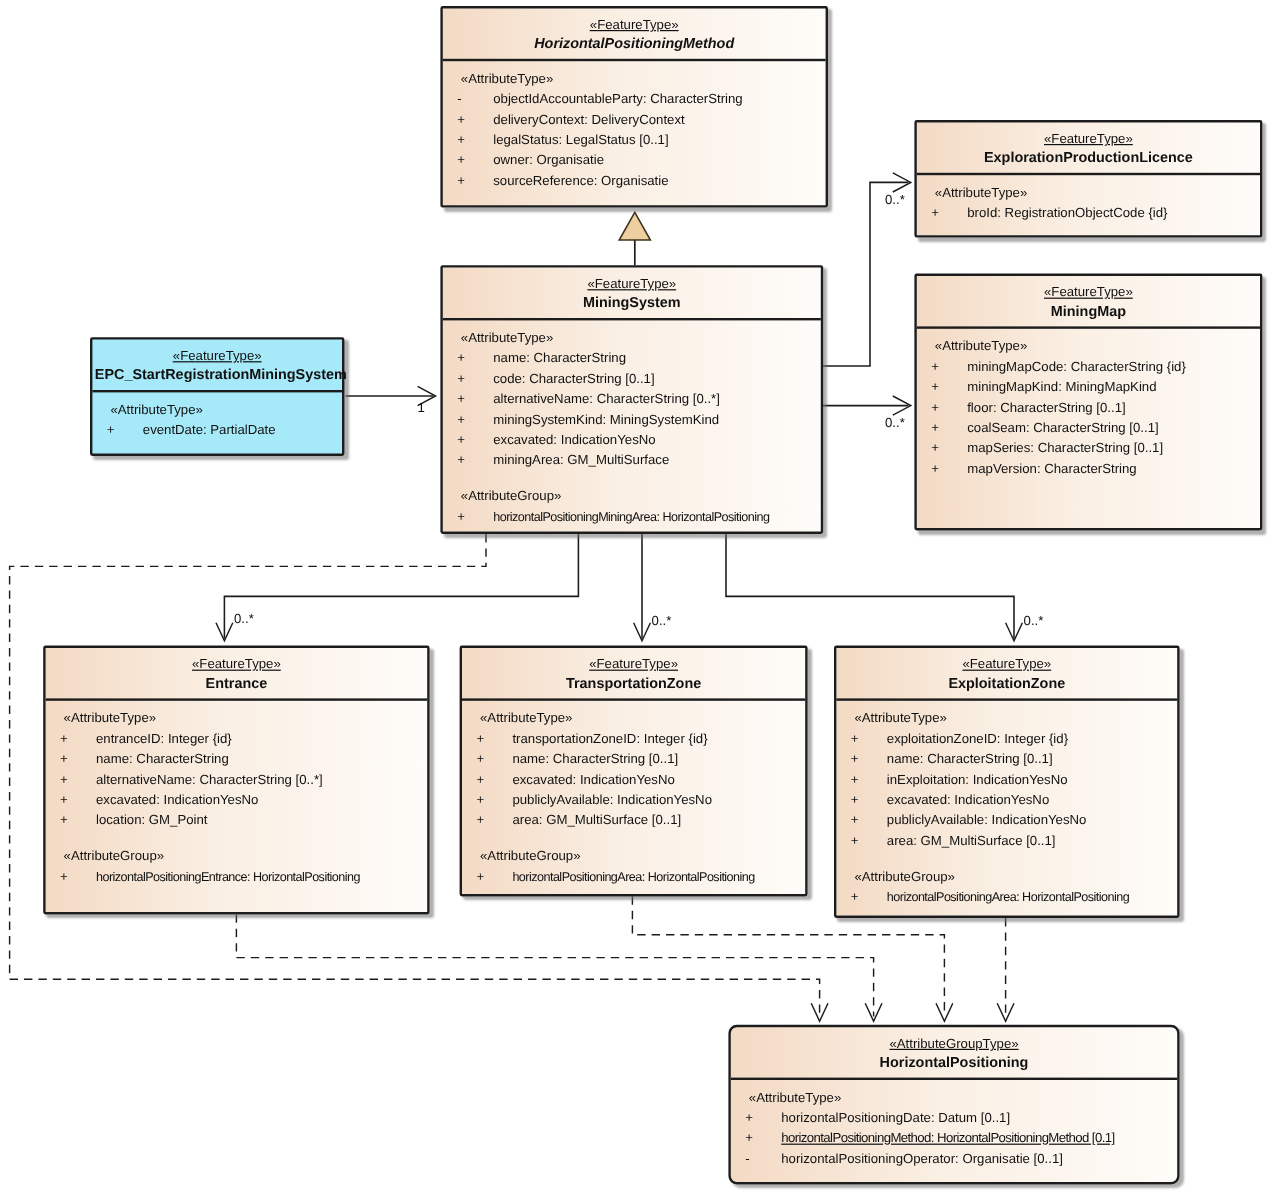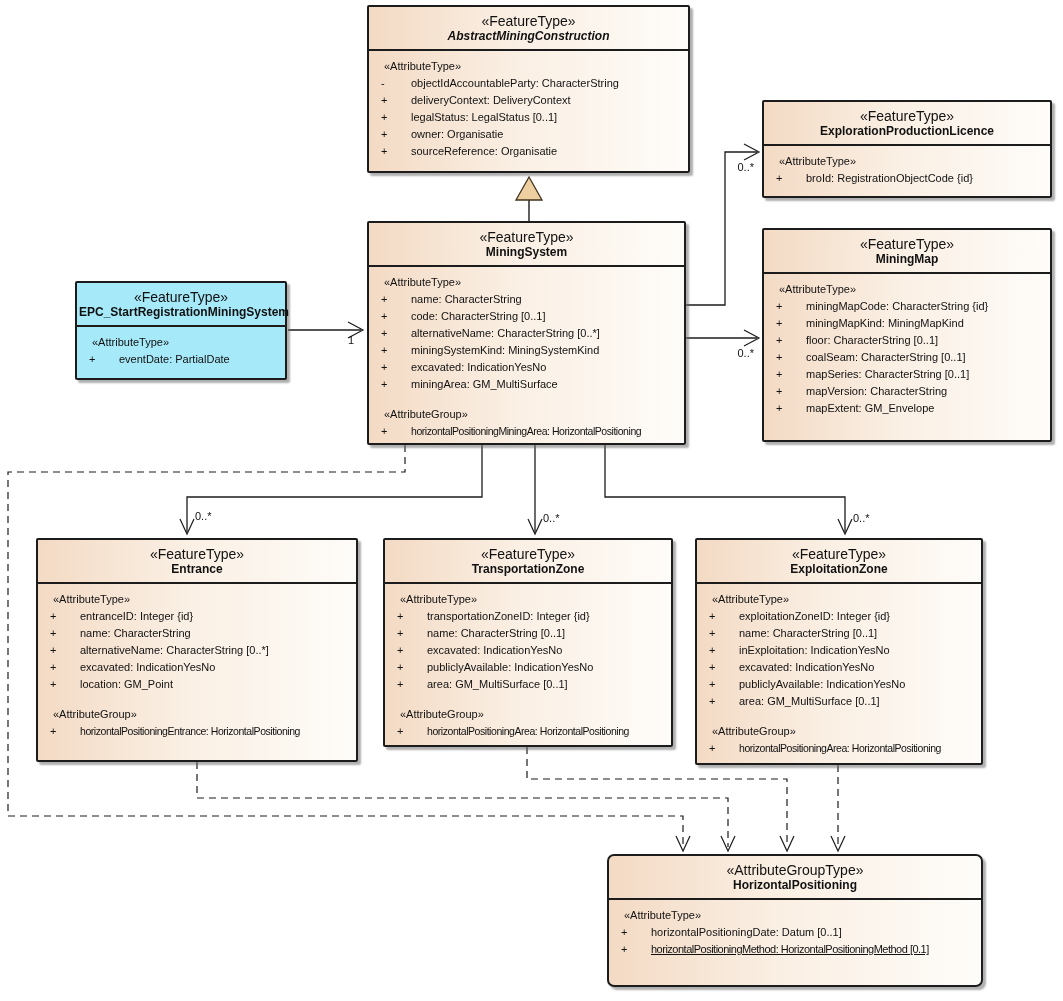--- a/index.html
+++ b/index.html
@@ -5,21 +5,21 @@
   html,body{margin:0;padding:0;background:#fff;}
   #stage{position:relative;width:1063px;height:1001px;background:#ffffff;overflow:hidden;
          font-family:"Liberation Sans",sans-serif;color:#111;}
   #wires{position:absolute;left:0;top:0;z-index:1;pointer-events:none;}
   .uml{position:absolute;z-index:2;box-sizing:border-box;border:2px solid #1c1c1c;border-radius:2px;
        background:linear-gradient(90deg,#f3dac4 0%,#faefe3 45%,#fefcf9 100%);
        box-shadow:3px 3px 2px rgba(110,110,110,.55);font-size:11px;}
   .uml.cyan{background:#a6e9f8;}
   .uml.round{border-radius:7px;}
   .head{border-bottom:2px solid #1c1c1c;text-align:center;padding:7px 2px 4px 2px;}
-  .stereo{font-size:14px;line-height:14px;}
+  .stereo{font-size:11px;line-height:14px;text-decoration:underline;}
   .cname{font-size:12px;font-weight:bold;line-height:17px;}
   .cname.italic{font-style:italic;}
   .body{padding:7px 4px 0 10px;}
   .sect{line-height:17px;padding-left:5px;white-space:nowrap;}
   .sect.gh{margin-top:13px;}
   .row{line-height:17px;white-space:nowrap;}
   .vis{display:inline-block;width:30px;padding-left:2px;}
   .gh-rows .row span:last-child{letter-spacing:-0.45px;font-size:10.5px;}
   #c-hp .hp-rows .row:nth-child(2) span:last-child{letter-spacing:-0.5px;font-size:11px;text-decoration:underline;}
   
@@ -75,21 +75,21 @@
     <path d="M838,765 L838,847" fill="none" stroke="#1c1c1c" stroke-width="1.2" stroke-dasharray="7 5"></path>
     <path d="M676,836 L683,851 L690,836" fill="none" stroke="#1c1c1c" stroke-width="1.2"></path>
     <path d="M721,836 L728,851 L735,836" fill="none" stroke="#1c1c1c" stroke-width="1.2"></path>
     <path d="M780,836 L787,851 L794,836" fill="none" stroke="#1c1c1c" stroke-width="1.2"></path>
     <path d="M831,836 L838,851 L845,836" fill="none" stroke="#1c1c1c" stroke-width="1.2"></path>
   </svg>
 
   <div class="uml" id="c-amc">
     <div class="head">
       <div class="stereo">«FeatureType»</div>
-      <div class="cname italic">AbstractMiningConstruction</div>
+      <div class="cname italic">HorizontalPositioningMethod</div>
     </div>
     <div class="body">
       <div class="sect">«AttributeType»</div>
       <div class="rows">
           <div class="row"><span class="vis">-</span><span>objectIdAccountableParty: CharacterString</span></div>
           <div class="row"><span class="vis">+</span><span>deliveryContext: DeliveryContext</span></div>
           <div class="row"><span class="vis">+</span><span>legalStatus: LegalStatus [0..1]</span></div>
           <div class="row"><span class="vis">+</span><span>owner: Organisatie</span></div>
           <div class="row"><span class="vis">+</span><span>sourceReference: Organisatie</span></div>
         </div>
@@ -116,21 +116,20 @@
     </div>
     <div class="body">
       <div class="sect">«AttributeType»</div>
       <div class="rows">
           <div class="row"><span class="vis">+</span><span>miningMapCode: CharacterString {id}</span></div>
           <div class="row"><span class="vis">+</span><span>miningMapKind: MiningMapKind</span></div>
           <div class="row"><span class="vis">+</span><span>floor: CharacterString [0..1]</span></div>
           <div class="row"><span class="vis">+</span><span>coalSeam: CharacterString [0..1]</span></div>
           <div class="row"><span class="vis">+</span><span>mapSeries: CharacterString [0..1]</span></div>
           <div class="row"><span class="vis">+</span><span>mapVersion: CharacterString</span></div>
-          <div class="row"><span class="vis">+</span><span>mapExtent: GM_Envelope</span></div>
         </div>
     </div>
   </div>
 
   <div class="uml" id="c-ms">
     <div class="head">
       <div class="stereo">«FeatureType»</div>
       <div class="cname">MiningSystem</div>
     </div>
     <div class="body">
@@ -230,20 +229,21 @@
   <div class="uml round" id="c-hp">
     <div class="head">
       <div class="stereo">«AttributeGroupType»</div>
       <div class="cname">HorizontalPositioning</div>
     </div>
     <div class="body">
       <div class="sect">«AttributeType»</div>
       <div class="rows hp-rows">
           <div class="row"><span class="vis">+</span><span>horizontalPositioningDate: Datum [0..1]</span></div>
           <div class="row"><span class="vis">+</span><span>horizontalPositioningMethod: HorizontalPositioningMethod [0.1]</span></div>
+          <div class="row"><span class="vis">-</span><span>horizontalPositioningOperator: Organisatie [0..1]</span></div>
         </div>
     </div>
   </div>
 
   <div class="lbl" id="l-one">1</div>
   <div class="lbl" id="l-epl">0..*</div>
   <div class="lbl" id="l-map">0..*</div>
   <div class="lbl" id="l-ent">0..*</div>
   <div class="lbl" id="l-tz">0..*</div>
   <div class="lbl" id="l-ez">0..*</div>

